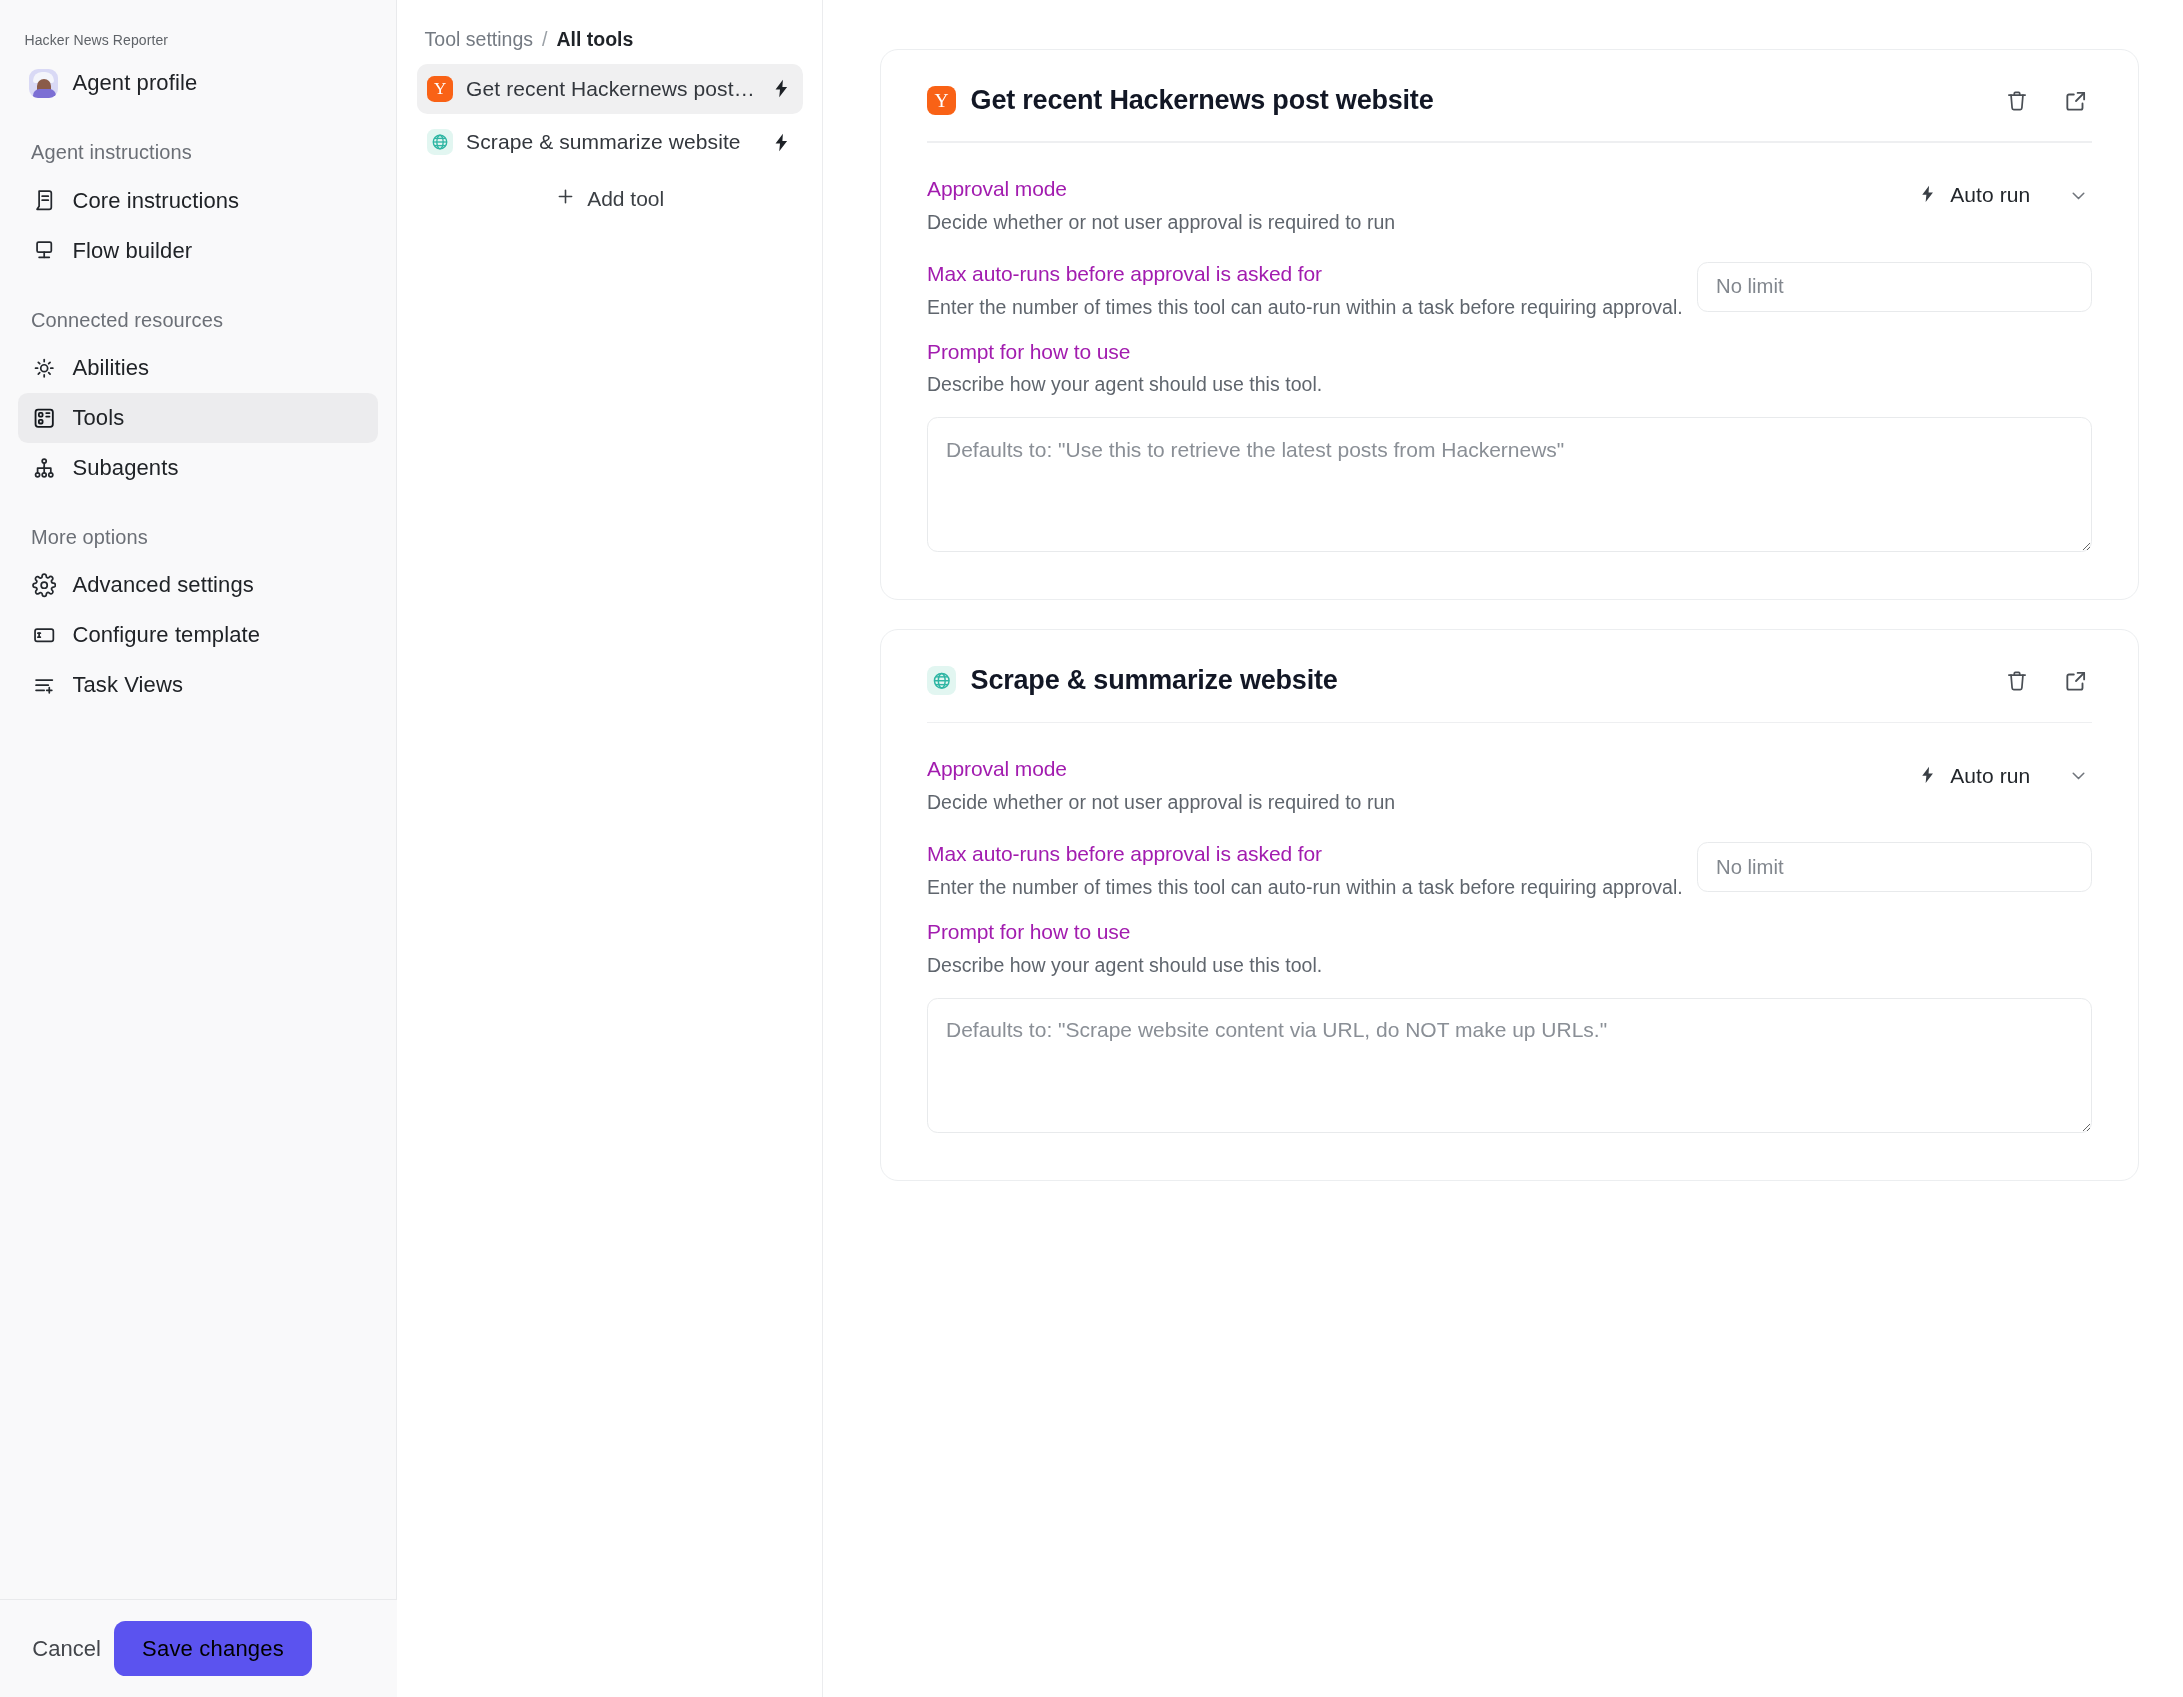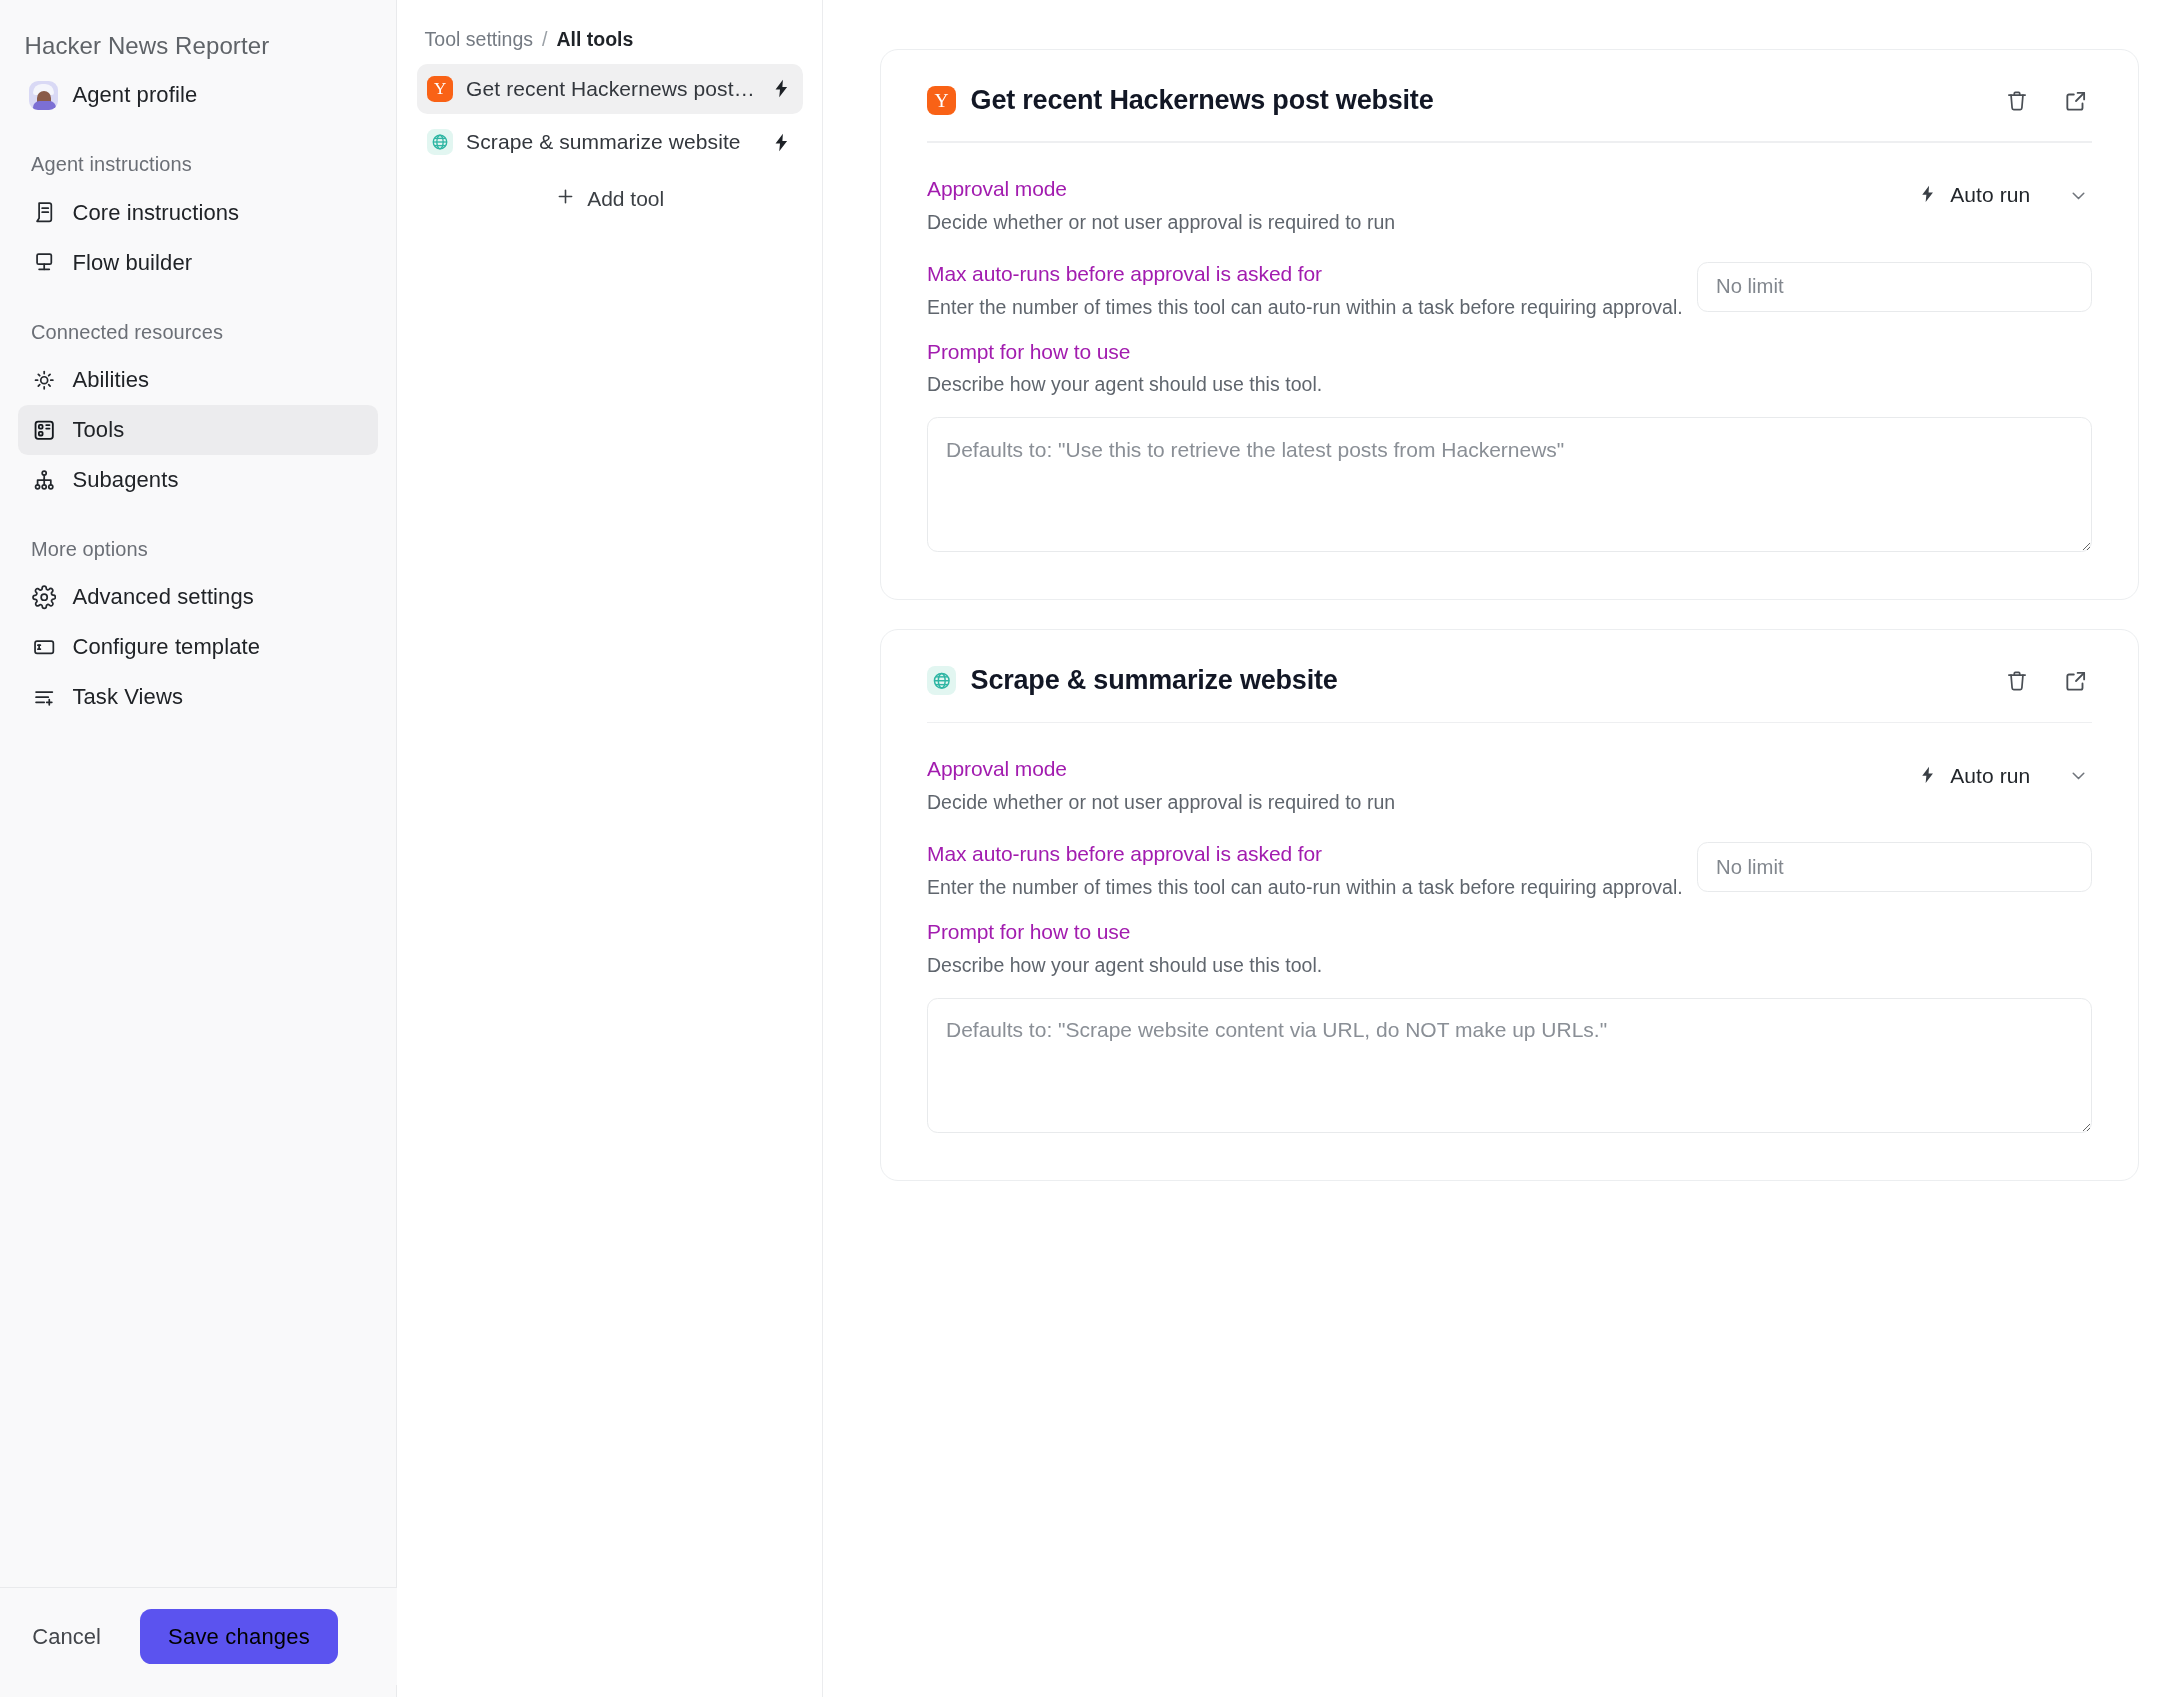--- a/index.html
+++ b/index.html
@@ -14,21 +14,21 @@
   
   .sidebar {
     width: 397px; height: 1697px;
     background: #f9f9fa;
     border-right: 1.6px solid #e9eaec;
     position: relative;
     flex: 0 0 397px;
     padding: 21px 18px 0 18px;
   }
   .side-title {
-    font-size: 24px; color: #5f6368; letter-spacing: 0.1px;
+    font-size: 14px; color: #5f6368; letter-spacing: 0.1px;
     padding: 11.4px 6.5px 0 6.5px; margin-bottom: 9.8px;
   }
   .side-group-label {
     font-size: 20px; color: #6b6f76; letter-spacing: 0.1px;
     padding: 0 6.5px; margin: 33px 0 11.4px 6.5px;
   }
   .side-item {
     display: flex; align-items: center; gap: 14px;
     height: 50px; border-radius: 9.8px; padding: 0 11.4px;
     cursor: pointer; color: #1f2328;
@@ -40,23 +40,23 @@
   .avatar {
     width: 29px; height: 29px; border-radius: 9px;
     background: #d9d9f5; flex: 0 0 29px; position: relative; overflow: hidden;
   }
   .avatar .head { position:absolute; left:7.3px; top:10.6px; width:14.6px; height:15.4px; border-radius:7.3px 7.3px 4.1px 4.1px; background:#8a5b49; }
   .avatar .hat  { position:absolute; left:4.1px; top:3.3px; width:21px; height:11.4px; border-radius:9px 9px 2.4px 2.4px; background:#f4f5fb; }
   .avatar .body { position:absolute; left:3.3px; bottom:0; width:23px; height:9px; border-radius:6.5px 6.5px 0 0; background:#7c6fd4; }
 
   
   .side-footer {
-    position: absolute; left: 0; bottom: 12px; width: 397px; height: 98px;
+    position: absolute; left: 0; bottom: 0; width: 397px; height: 98px;
     border-top: 1.6px solid #e9eaec; display: flex; align-items: center;
-    padding-left: 29px; gap: 36px; background: #f9f9fa;
+    padding-left: 29px; gap: 10px; background: #f9f9fa;
   }
   .btn-cancel {
     background: none; border: none; font-size: 22px; color: #43464b;
     font-family: inherit; cursor: pointer; padding: 4.9px 3.3px;
   }
   .btn-save {
     background: #5b53ef; color: #000000; border: none; border-radius: 11.4px;
     font-size: 22px; font-family: inherit; padding: 14.6px 28px; cursor: pointer;
     letter-spacing: 0.2px;
   }

